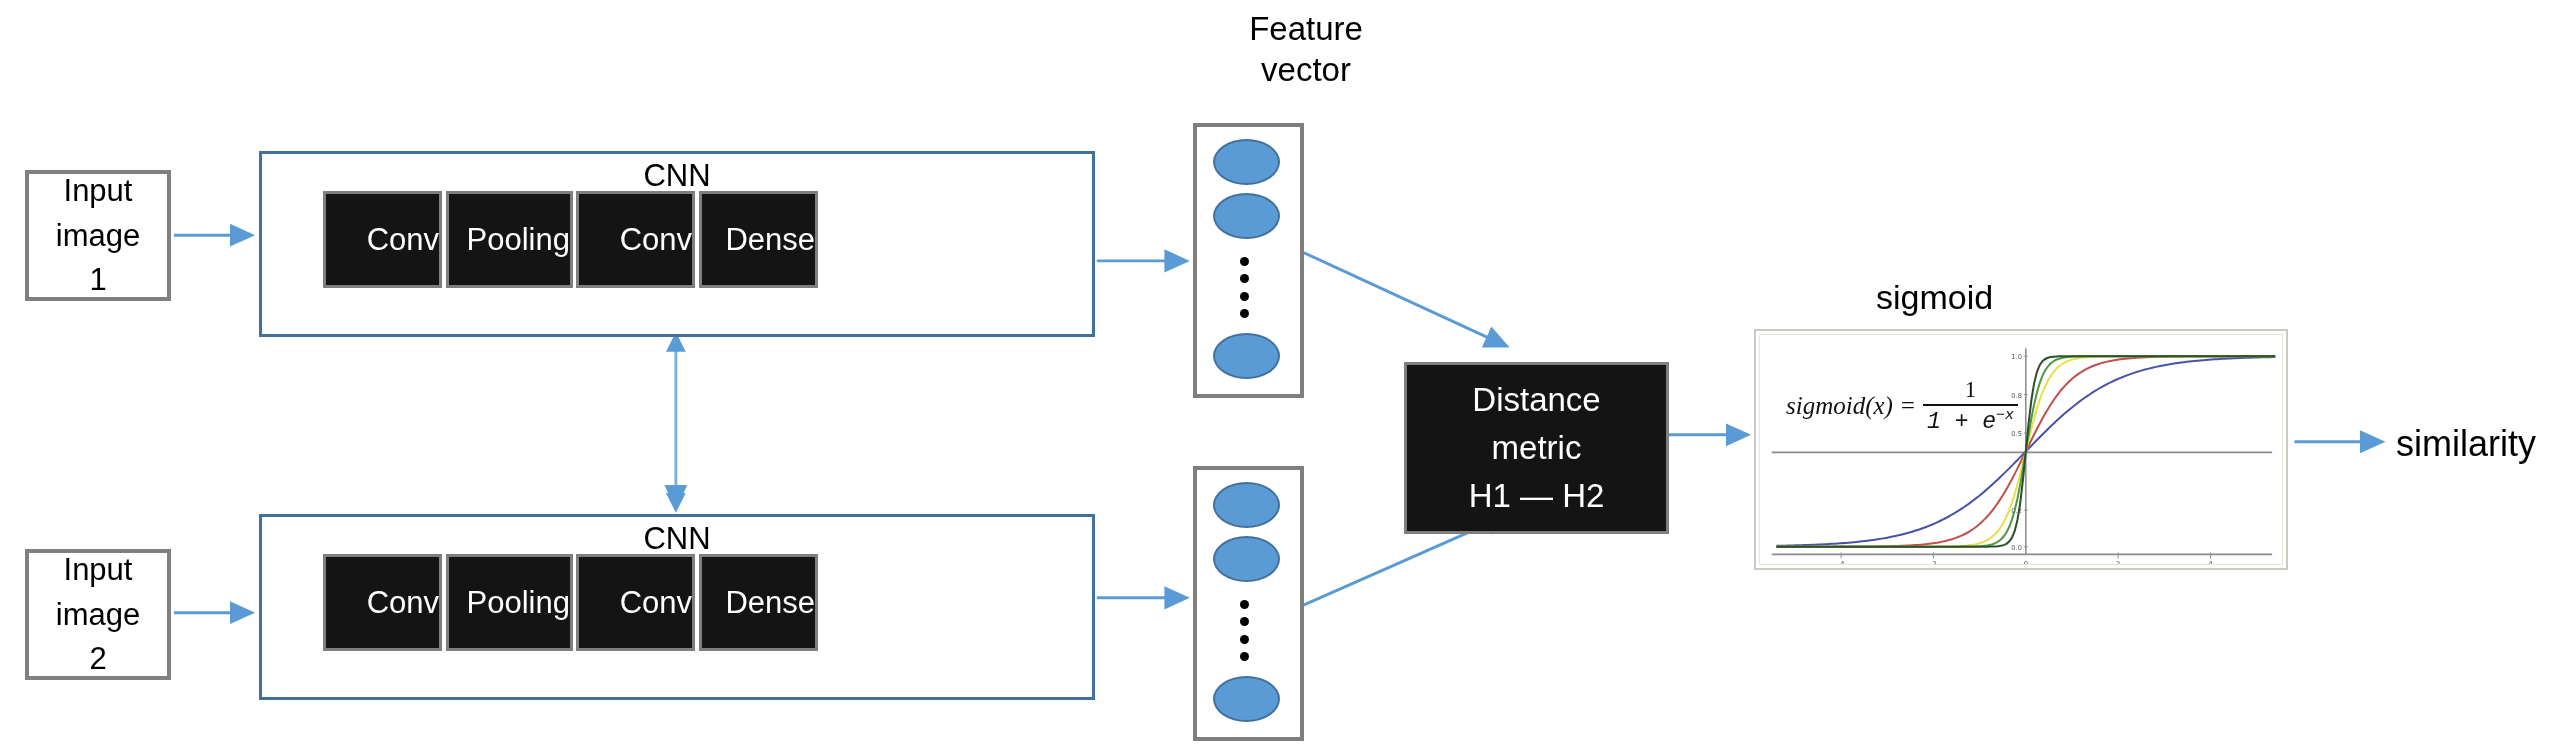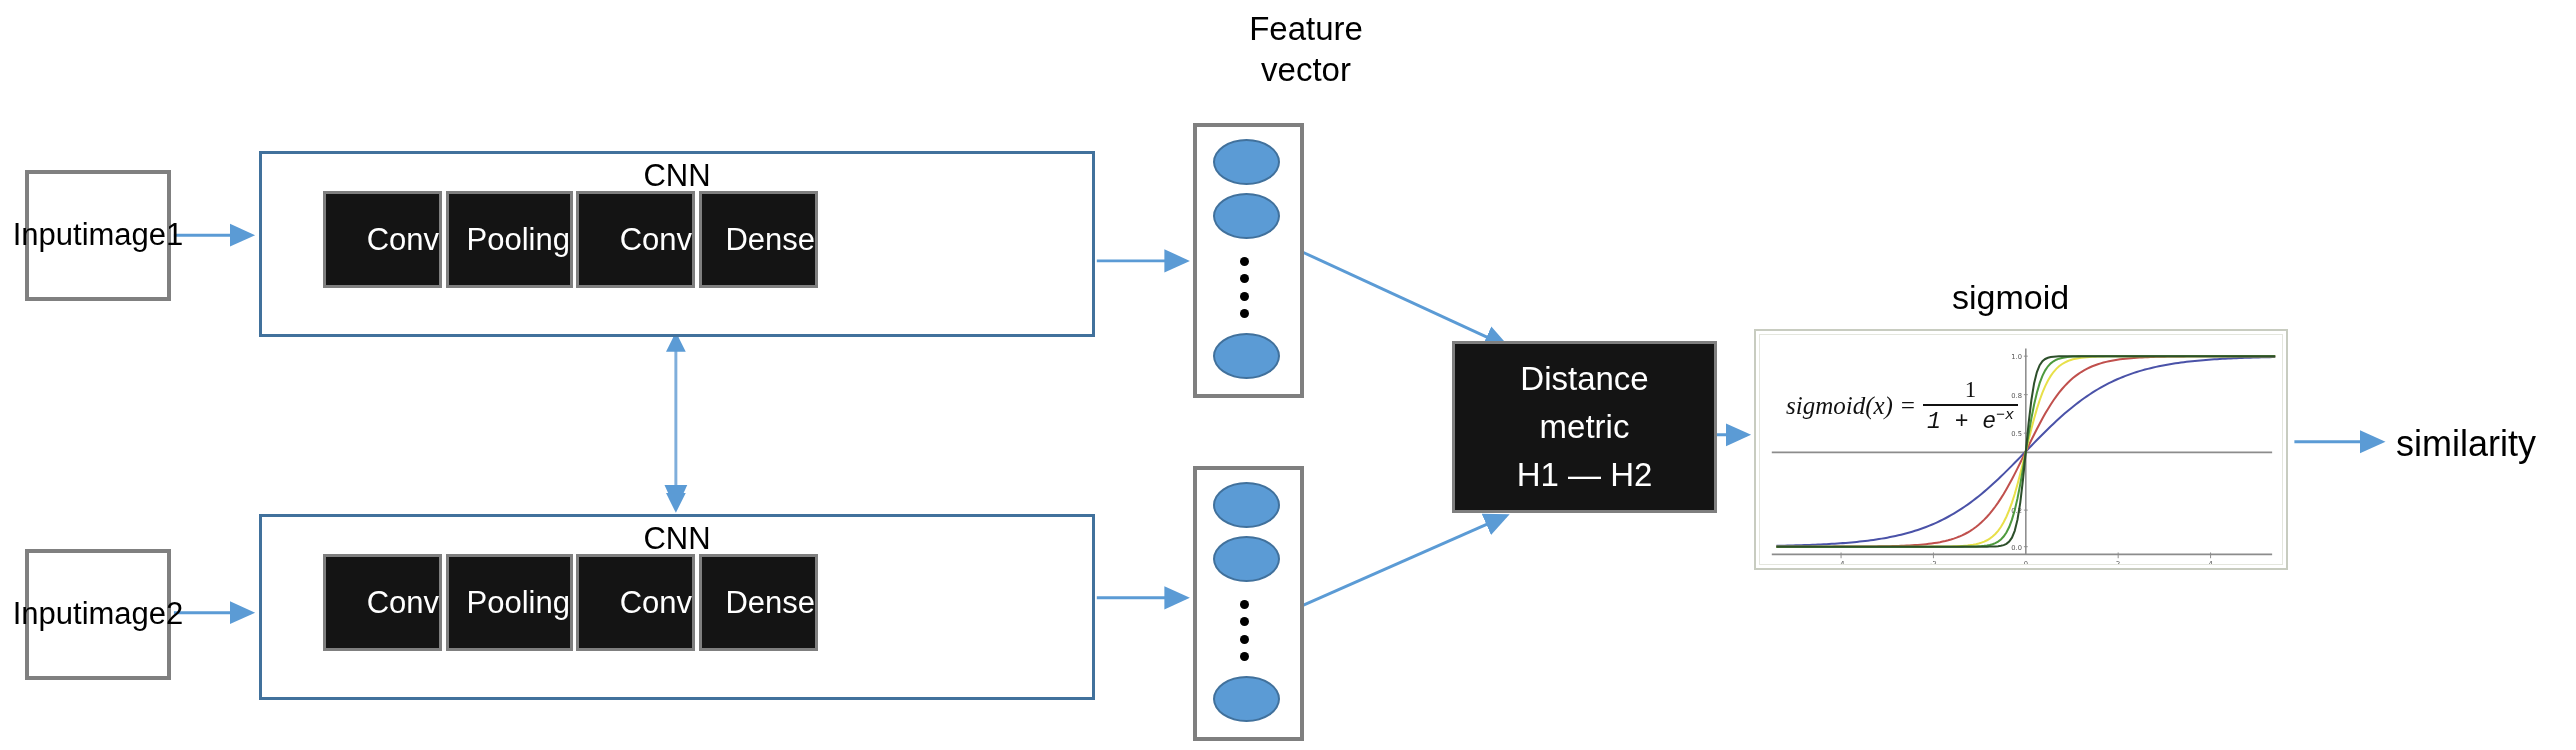--- a/index.html
+++ b/index.html
@@ -5,21 +5,21 @@
   html,body{margin:0;padding:0;background:#ffffff;}
   body{width:2576px;height:751px;position:relative;overflow:hidden;
        font-family:"Liberation Sans",sans-serif;color:#000;}
   .stage{position:absolute;left:0;top:0;width:2576px;height:751px;}
 
   
   .abs{position:absolute;}
 
   .input-box{
     border:4px solid #808080;background:#fff;
-    display:flex;flex-direction:row;align-items:center;justify-content:center;
+    display:flex;flex-direction:column;align-items:center;justify-content:center;
     font-size:31px;line-height:1.42;color:#000;
   }
   .input-box span{display:block;text-align:center;}
 
   .cnn-box{
     border:3px solid #41719C;background:#fff;
   }
   .cnn-title{
     position:absolute;width:100%;text-align:center;top:4px;left:0;
     font-size:31px;color:#000;
@@ -177,27 +177,27 @@
     <div class="fv-node" style="left:16px;top:66px;width:63px;height:42px;"></div>
     <div class="fv-dots" style="left:42px;top:130px;width:10px;height:61px;">
       <i></i>
         <i></i>
         <i></i>
         <i></i>
     </div>
     <div class="fv-node" style="left:16px;top:206px;width:63px;height:42px;"></div>
   </div>
 
-  <div class="dist-box abs" style="left:1404px;top:341px;width:259px;height:166px;margin-left:48px;">
+  <div class="dist-box abs" style="left:1404px;top:362px;width:259px;height:166px;">
     <span>Distance</span>
     <span>metric</span>
     <span>H1 — H2</span>
   </div>
 
-  <div class="sigmoid-title abs" style="left:1952px;top:278px;">
+  <div class="sigmoid-title abs" style="left:1876px;top:278px;">
     <span>sigmoid</span>
   </div>
 
   <div class="chart-frame abs" style="left:1754px;top:329px;width:534px;height:241px;">
     <div class="chart-inner">
 
       <div class="formula">
         <span>sigmoid(x) =</span>
         <span class="frac">
           <span class="num">1</span>

